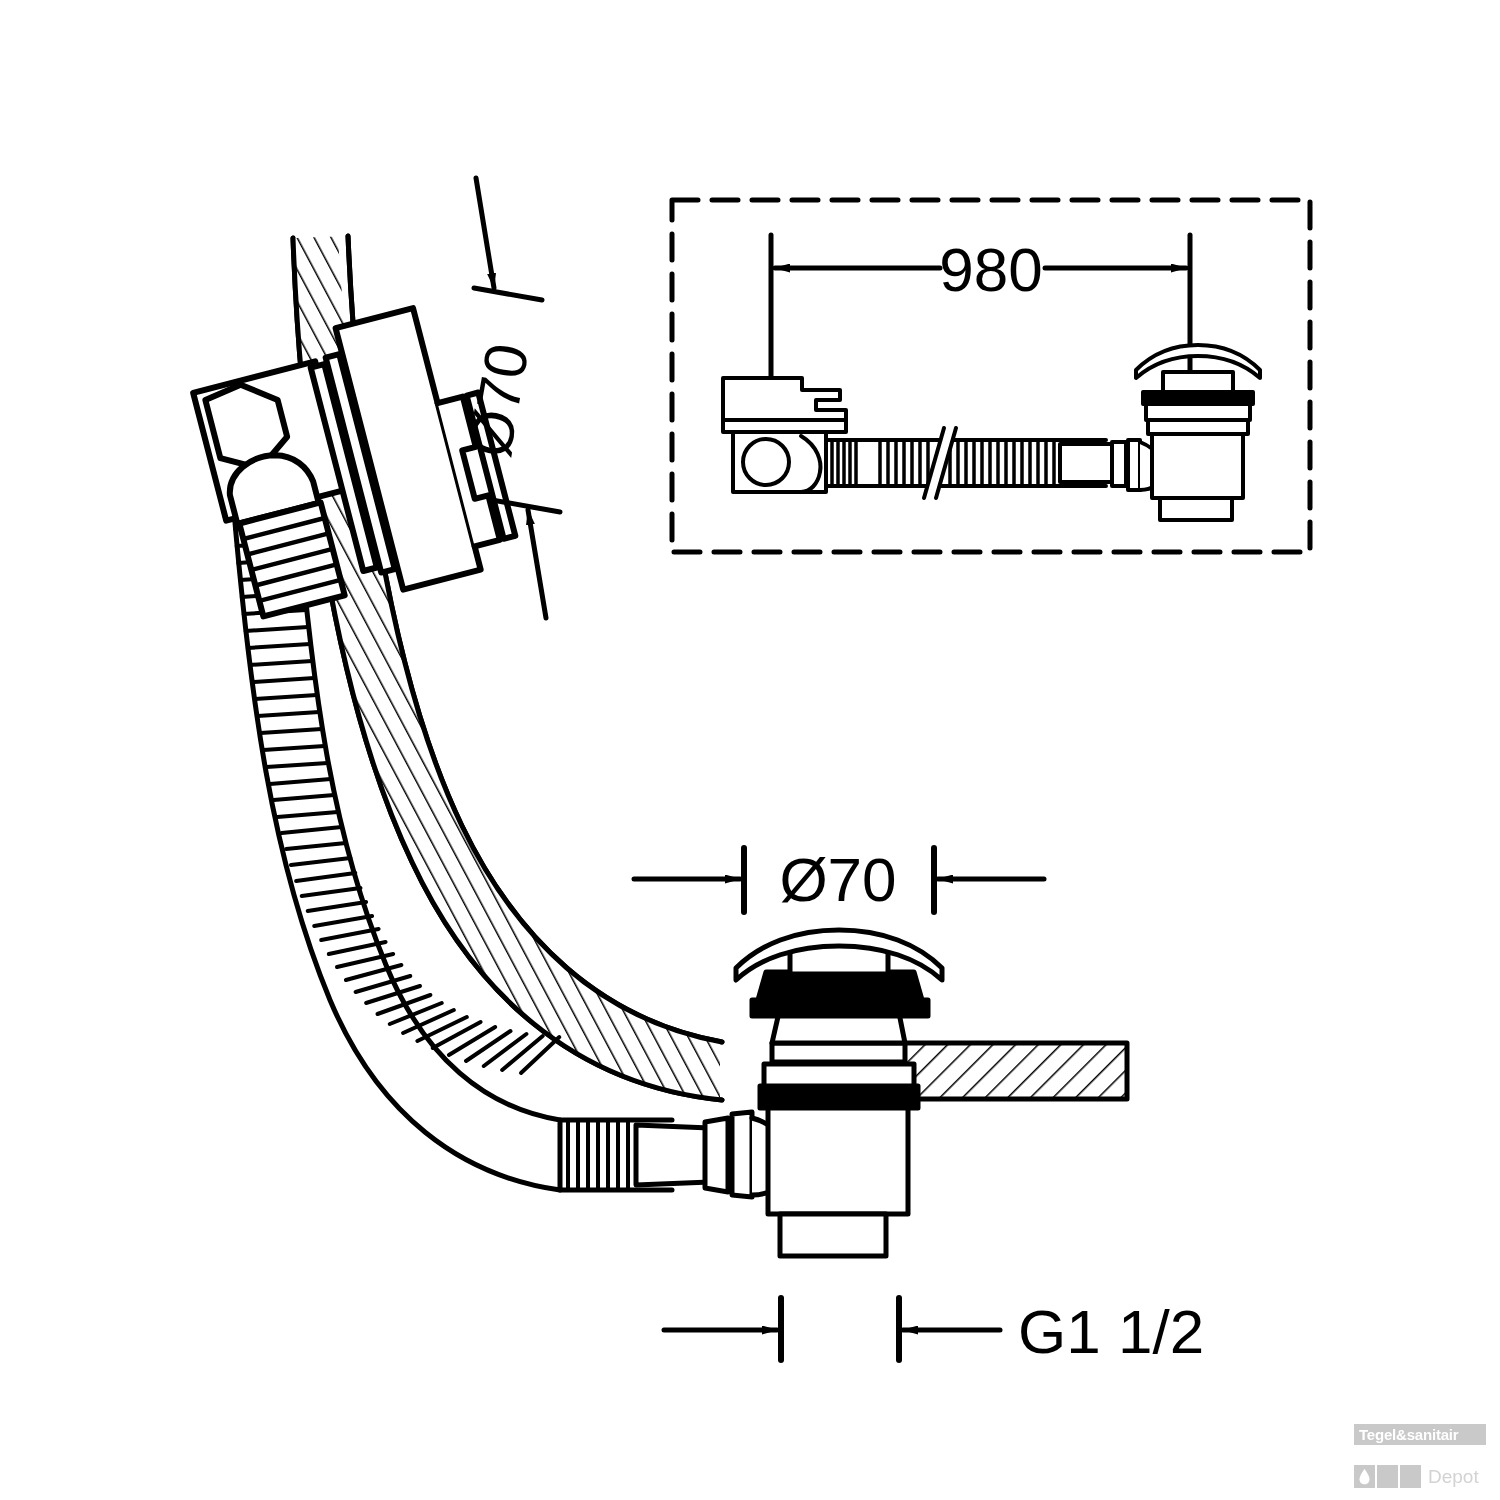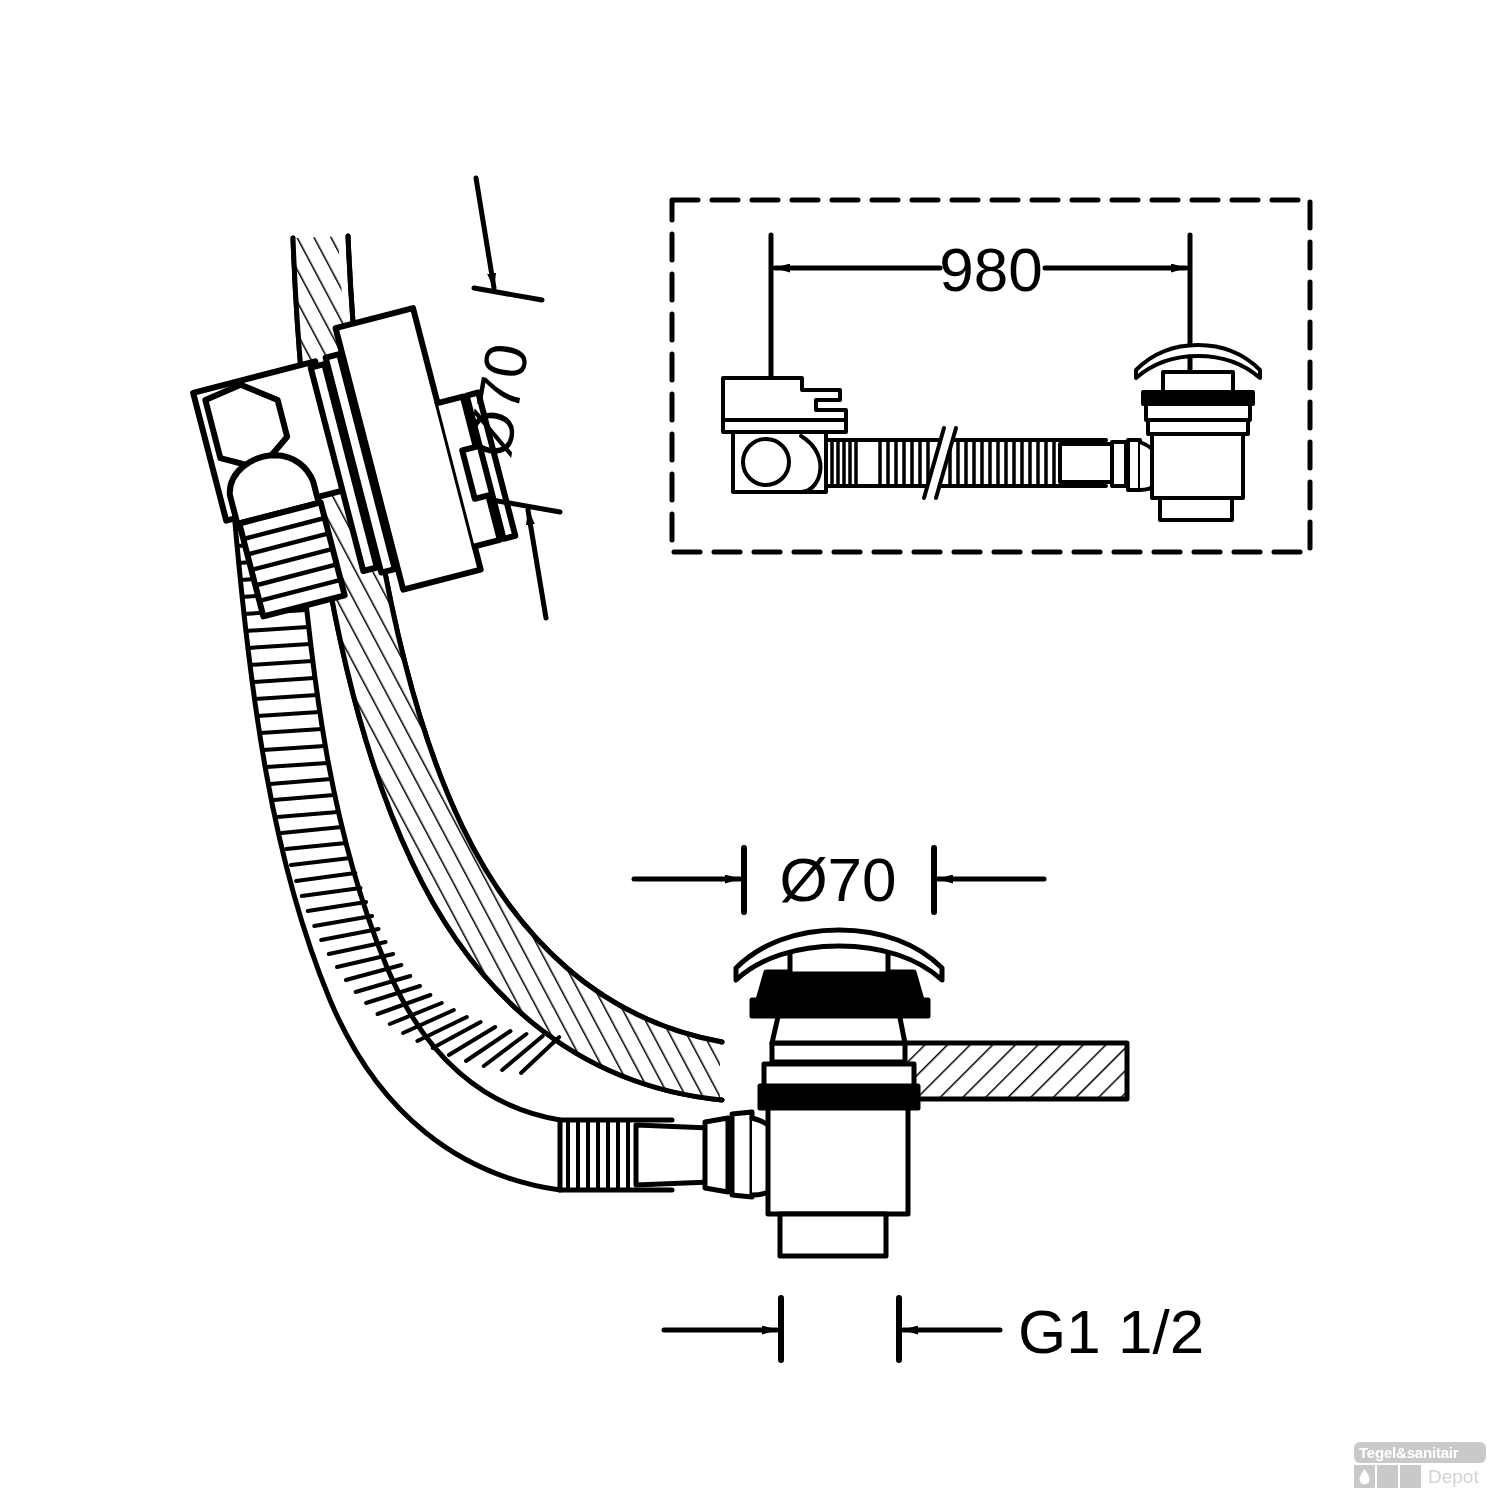--- a/index.html
+++ b/index.html
@@ -42,26 +42,25 @@
   #wm-top {
     background: #c9c9c9;
     color: #ffffff;
     font-family: "Liberation Sans", sans-serif;
     font-weight: bold;
     font-size: 15px;
     line-height: 21px;
     letter-spacing: -0.2px;
     padding: 0 5px;
     white-space: nowrap;
-    border-radius: 6px;
   }
   #wm-bottom {
     display: flex;
     align-items: center;
-    margin-top: 2px;
+    margin-top: 20px;
     height: 23px;
   }
   .wm-sq {
     width: 21px;
     height: 23px;
     background: #c9c9c9;
     margin-right: 2px;
     position: relative;
   }
   .wm-drop-holder svg { display: block; }

